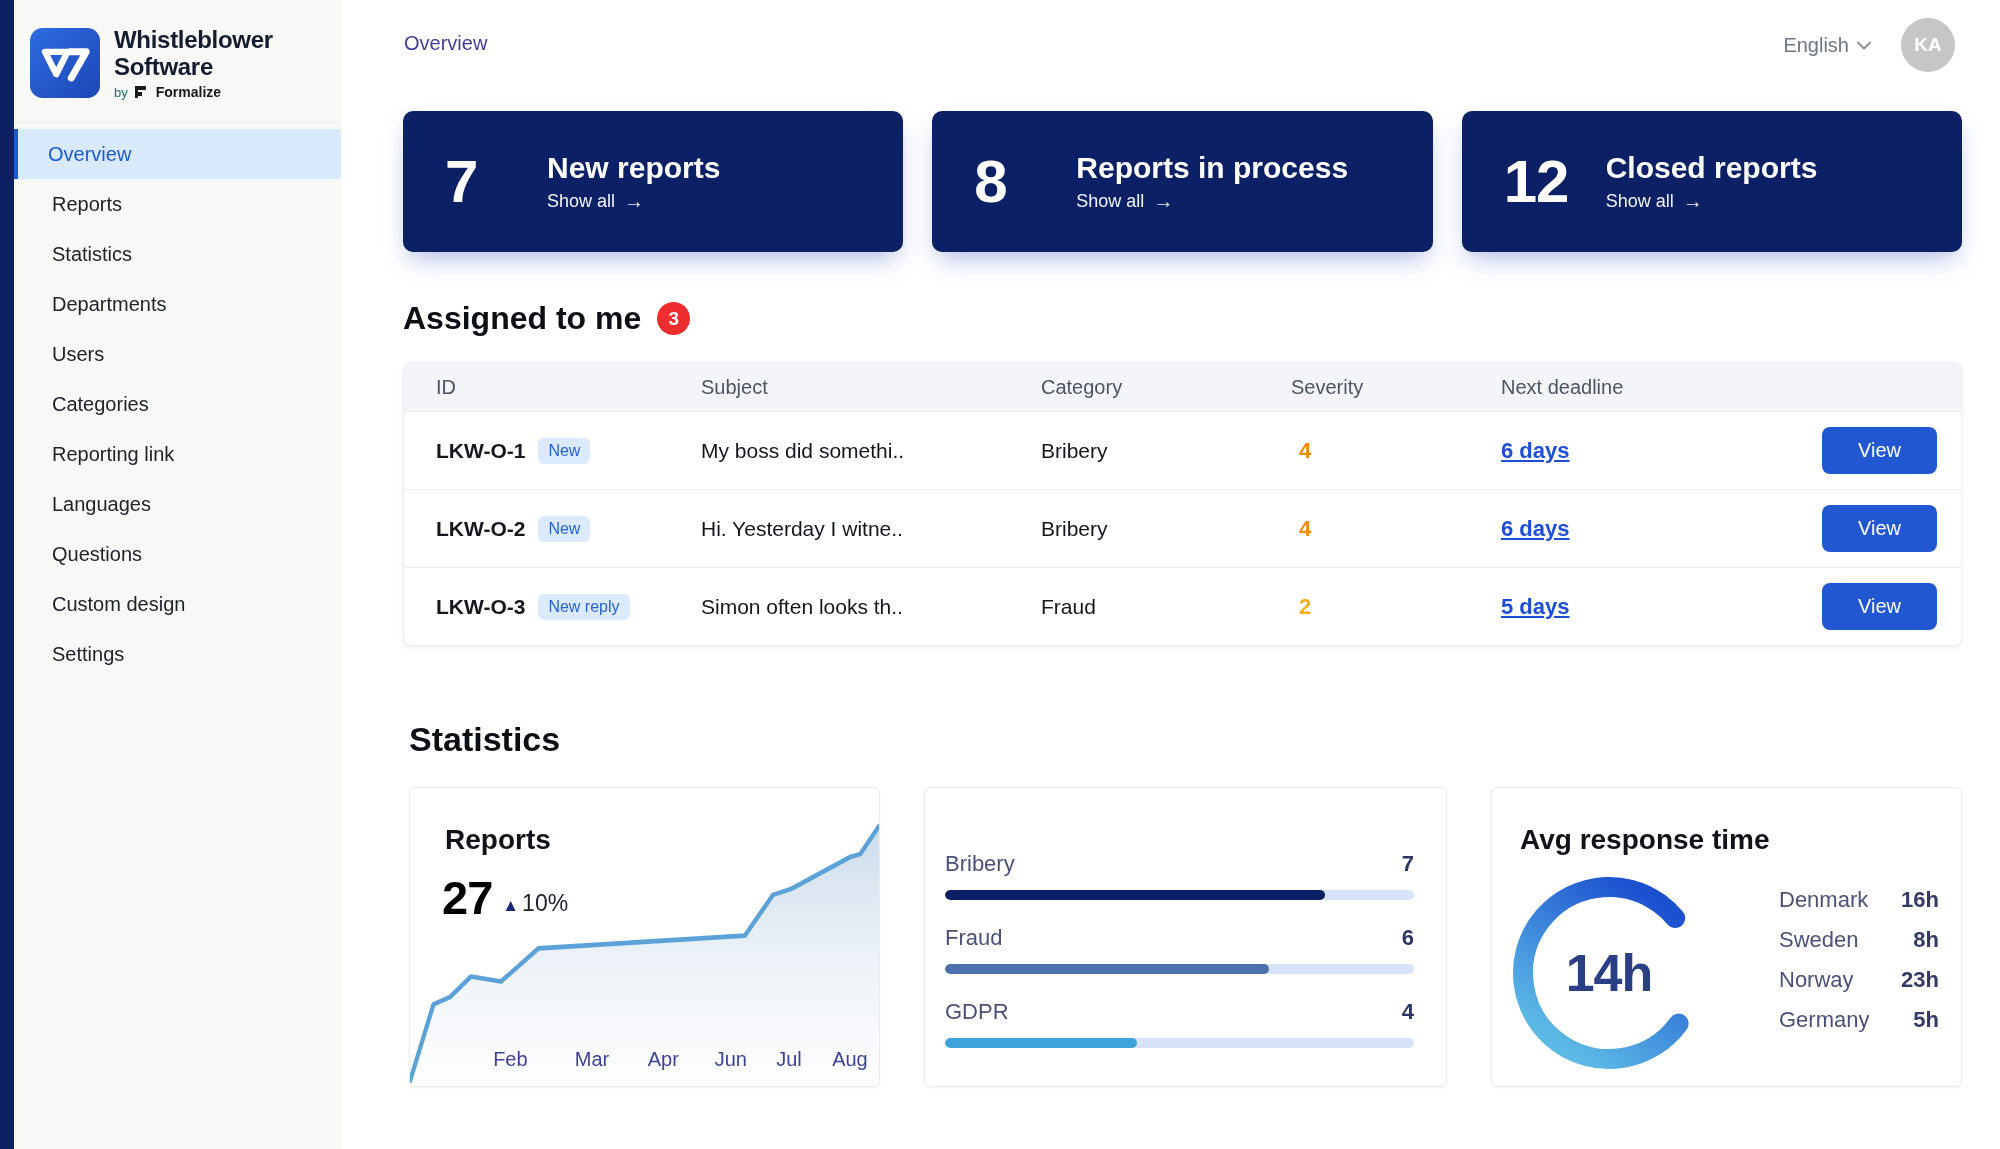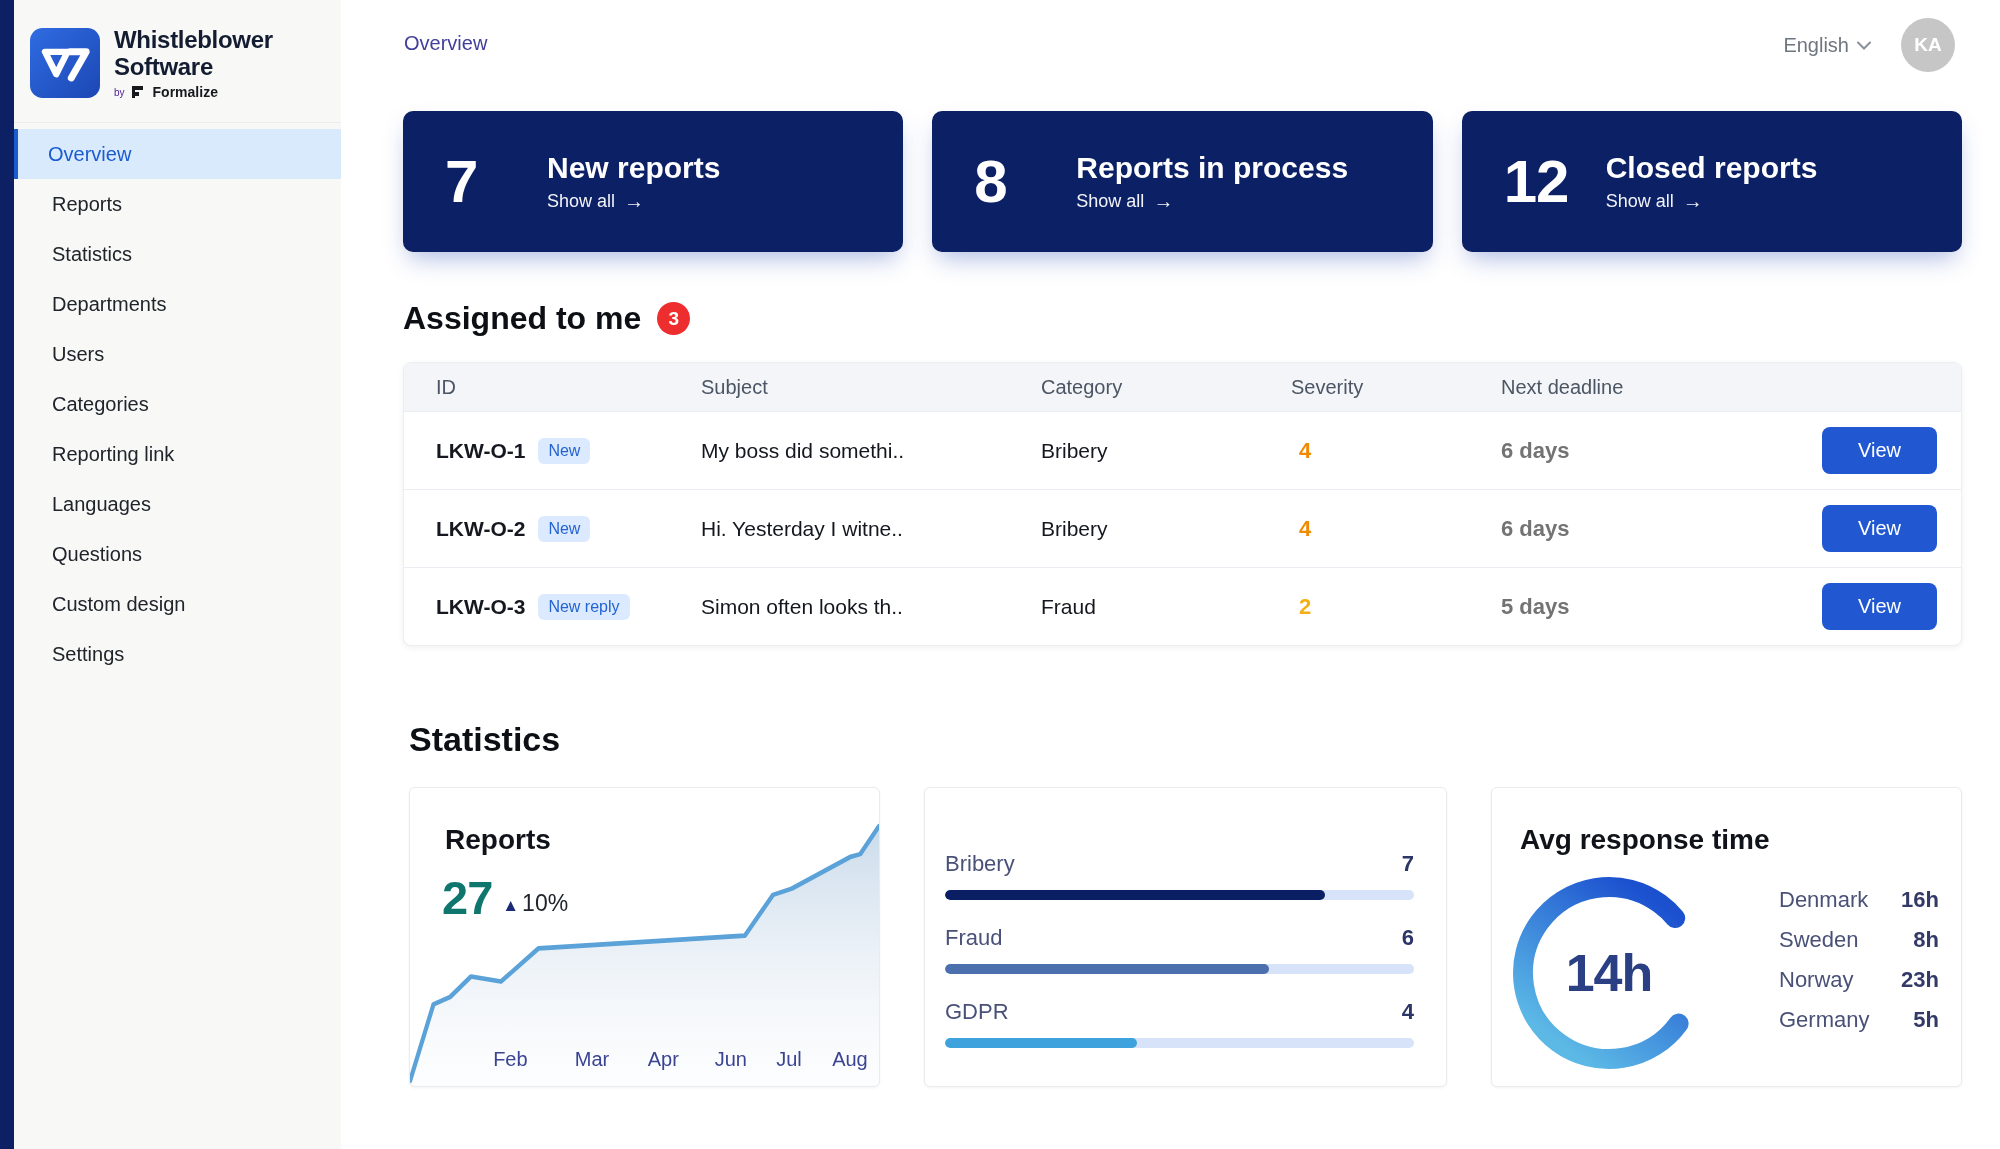--- a/index.html
+++ b/index.html
@@ -11,21 +11,21 @@
   
   .left-strip { position:absolute; left:0; top:0; width:14px; height:100%; background:#0d2063; }
   .sidebar {
     position:absolute; left:14px; top:0; width:380px; height:100%;
     background:#f8f9f7; border-right:6px solid #22c55e;
   }
   .logo-row { display:flex; gap:14px; padding:26px 16px 22px 16px; border-bottom:1px solid #ececec; align-items:center; cursor:pointer;}
   .logo-mark { width:70px; height:70px; flex:0 0 70px; }
   .logo-text .line { font-size:24px; font-weight:700; color:#131c30; line-height:27px; letter-spacing:-.3px; }
   .byline { display:flex; align-items:center; gap:6px; margin-top:4px; }
-  .byline .by { font-size:10px; color:#4c1d95; }
+  .byline .by { font-size:13px; color:#0f766e; }
   .byline .brand { font-size:14px; font-weight:700; color:#17191d; }
   .nav { padding-top:6px; }
   .nav-item {
     font-size:20px; color:#20242b; padding:11px 10px 11px 34px; line-height:28px;
     cursor:pointer; border-left:4px solid transparent;
   }
   .nav-item.active {
     background:#d9eafc; color:#1b5bd0; border-left:4px solid #1b5bd0; padding-left:30px;
   }
   
@@ -63,38 +63,38 @@
   .t-row { display:grid; grid-template-columns:265px 340px 250px 210px 300px 1fr; align-items:center; padding:0 24px 0 32px; }
   .t-head { background:#f3f5f8; height:48px; font-size:20px; color:#4b5563; }
   .t-body-row { height:78px; border-top:1px solid #eaedf1; }
   .cell-id { display:flex; align-items:center; gap:13px; font-size:21px; font-weight:700; color:#16181f; }
   .pill {
     background:#dbeafe; color:#2563d0; font-size:16px; font-weight:400;
     padding:4px 10px; border-radius:6px; white-space:nowrap;
   }
   .cell-text { font-size:21px; color:#14171e; }
   .cell-sev { font-size:22px; font-weight:700; padding-left:8px; }
-  .cell-days { font-size:22px; font-weight:700; color:#737373; }
+  .cell-days { font-size:22px; font-weight:700; color:#1d4ed8;text-decoration:underline; }
   .cell-action { display:flex; justify-content:flex-end; }
   .view-btn {
     width:115px; height:47px; background:#2158d2; border:none; border-radius:8px;
     color:#fff; font-size:20px; font-family:inherit; cursor:pointer;
   }
   
   .stats-title { padding:74px 0 0 68px; font-size:34px; font-weight:700; color:#0c0f14; }
   .panels-row { display:flex; gap:44px; padding:28px 38px 0 68px; }
   .panel {
     flex:1; height:300px; background:#ffffff; border:1px solid #e9ebef; border-radius:6px;
     box-shadow:0 1px 3px rgba(0,0,0,.05); position:relative; overflow:hidden;
   }
   .p-title { font-size:28px; font-weight:700; color:#101319; }
   
   .panel-reports .p-title { position:absolute; left:35px; top:36px; }
   .big-row { position:absolute; left:32px; top:82px; display:flex; align-items:center; gap:10px; }
-  .big-num { font-size:47px; font-weight:700; color:#0f766e; letter-spacing:-1px; }
+  .big-num { font-size:47px; font-weight:700; color:#000000; letter-spacing:-1px; }
   .trend { display:flex; align-items:baseline; gap:3px; margin-top:12px; }
   .trend .tri { font-size:17px; color:#1b2a77; }
   .trend .pct { font-size:23px; color:#20242c; }
   .line-chart { position:absolute; left:0; right:0; bottom:0; height:265px; width:100%; }
   .months { position:absolute; left:0; right:0; bottom:12px; height:26px; }
   .months span { position:absolute; transform:translateX(-50%); font-size:20px; color:#3b4493; }
   
   .panel-cat { padding:38px 32px 0 20px; }
   .cat-head { display:flex; justify-content:space-between; align-items:center; }
   .see-all { font-size:20px; color:#4348a8; cursor:pointer; }

